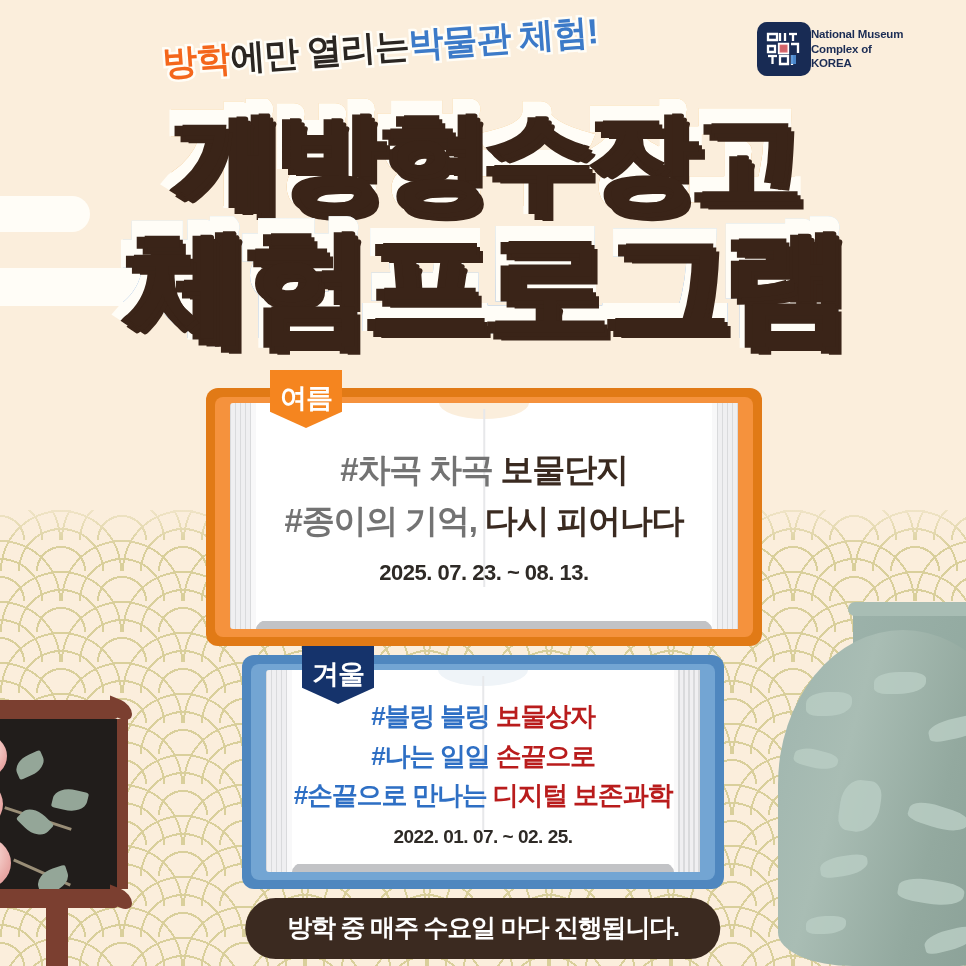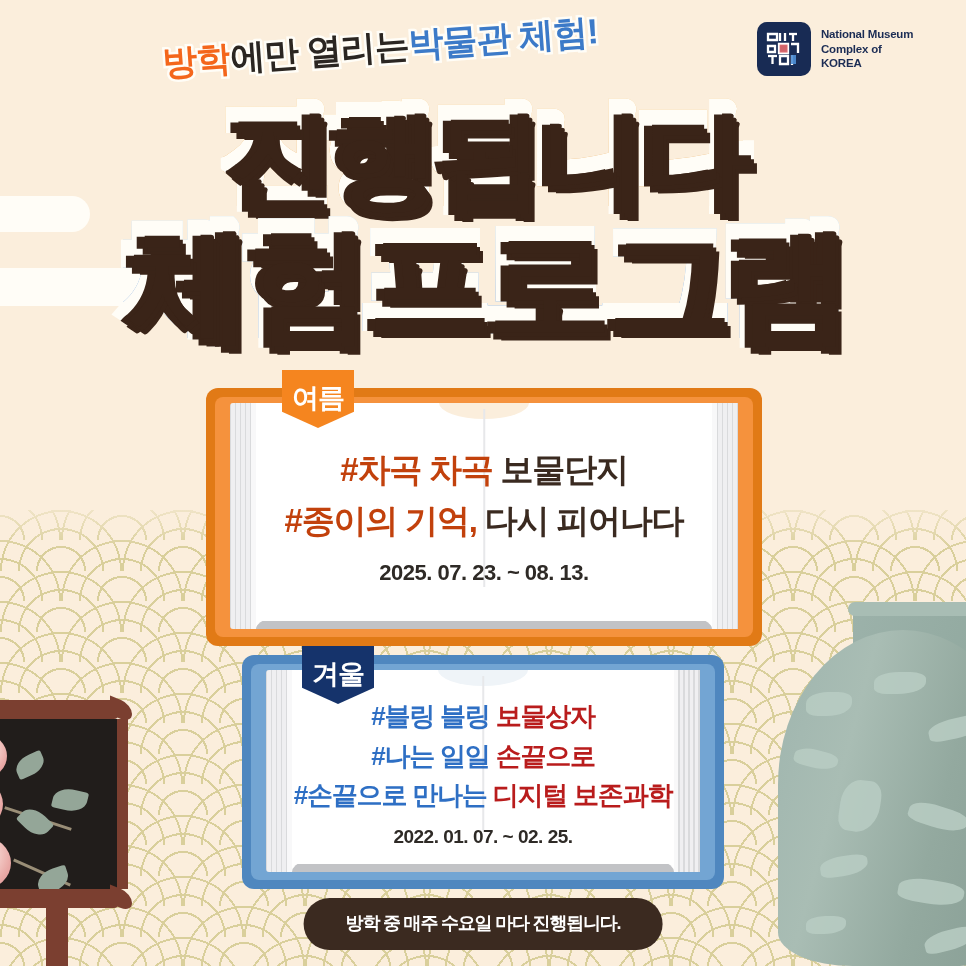--- a/index.html
+++ b/index.html
@@ -35,21 +35,21 @@
   }
 
   
   .bar{position:absolute;background:#FFFDF7;border-radius:100px;z-index:3;}
   .bar-1{left:-60px;top:196px;width:150px;height:36px;}
   .bar-2{left:-60px;top:268px;width:215px;height:38px;}
 
   
   .logo-wrap{
     position:absolute;top:22px;left:757px;
-    display:flex;align-items:center;gap:10px;z-index:40;
+    display:flex;align-items:center;z-index:40;
   }
   .logo-mark{
     width:54px;height:54px;border-radius:10px;background:#182B54;
     position:relative;flex:0 0 auto;
     display:flex;align-items:center;justify-content:center;
   }
   .logo-mark svg{display:block;}
   .logo-text{
     font-size:11.5px;line-height:1.28;font-weight:bold;color:#1b2c54;
     letter-spacing:-0.2px;white-space:pre-line;
@@ -215,51 +215,51 @@
   }
 
   
   .badge{
     position:absolute;z-index:20;width:72px;
     text-align:center;color:#FFFFFF;font-weight:bold;font-size:27px;
     letter-spacing:-1px;
     padding:10px 0 12px;
     clip-path:polygon(0 0,100% 0,100% 72%,50% 100%,0 72%);
   }
-  .badge-summer{left:270px;top:370px;background:#F5851F;margin-left:12px;}
+  .badge-summer{left:270px;top:370px;background:#F5851F;}
   .badge-winter{left:302px;top:646px;background:#15336B;text-align:center;}
 
   
   .book-text{
     position:absolute;left:0;right:0;z-index:16;text-align:center;
     letter-spacing:-1.2px;
   }
   .bt-summer{top:56px;}
   .bt-winter{top:42px;}
   .line{
     font-weight:bold;white-space:nowrap;
   }
   .book-summer .line{font-size:33px;line-height:1.55;}
   .book-winter .line{font-size:26px;line-height:1.52;}
-  .hl-orange{color:#c2410c;}
+  .hl-orange{color:#737373;}
   .hl-blue{color:#2E6FC4;}
   .txt-dark{color:#3A2A20;}
   .book-winter .txt-dark{color:#b91c1c;}
   .date{
     font-weight:bold;color:#2E2A26;letter-spacing:-0.5px;
   }
   .book-summer .date{font-size:22px;margin-top:14px;}
   .book-winter .date{font-size:19px;margin-top:10px;}
 
   
   .pill{
     position:absolute;left:50%;transform:translateX(-50%);
     top:898px;z-index:30;
     background:#3B2A20;color:#FFFFFF;
-    font-weight:bold;font-size:18px;letter-spacing:-1.2px;
+    font-weight:bold;font-size:25px;letter-spacing:-1.2px;
     padding:13px 42px 15px;border-radius:100px;white-space:nowrap;
   }
 </style>
 </head>
 <body>
 
 <div id="poster">
 
   <div class="wave-bg"></div>
   <div class="wave-fade"></div>
@@ -332,21 +332,21 @@
     <div class="logo-text">National Museum
 Complex of
 KOREA</div>
   </div>
 
   <div class="tagline">
     <span class="tag-a">방학</span><span class="tag-b">에만 열리는 </span><span class="tag-c">박물관 체험!</span>
   </div>
 
   <div class="title title-1">
-    <span>진행됩니다</span>
+    <span>개방형수장고</span>
   </div>
   <div class="title title-2">
     <span>체험프로그램</span>
   </div>
 
   <div class="book book-summer">
     <div class="book-cover"></div>
     <div class="book-inner-cover"></div>
     <div class="book-pages">
       <div class="page-top-notch"></div>

